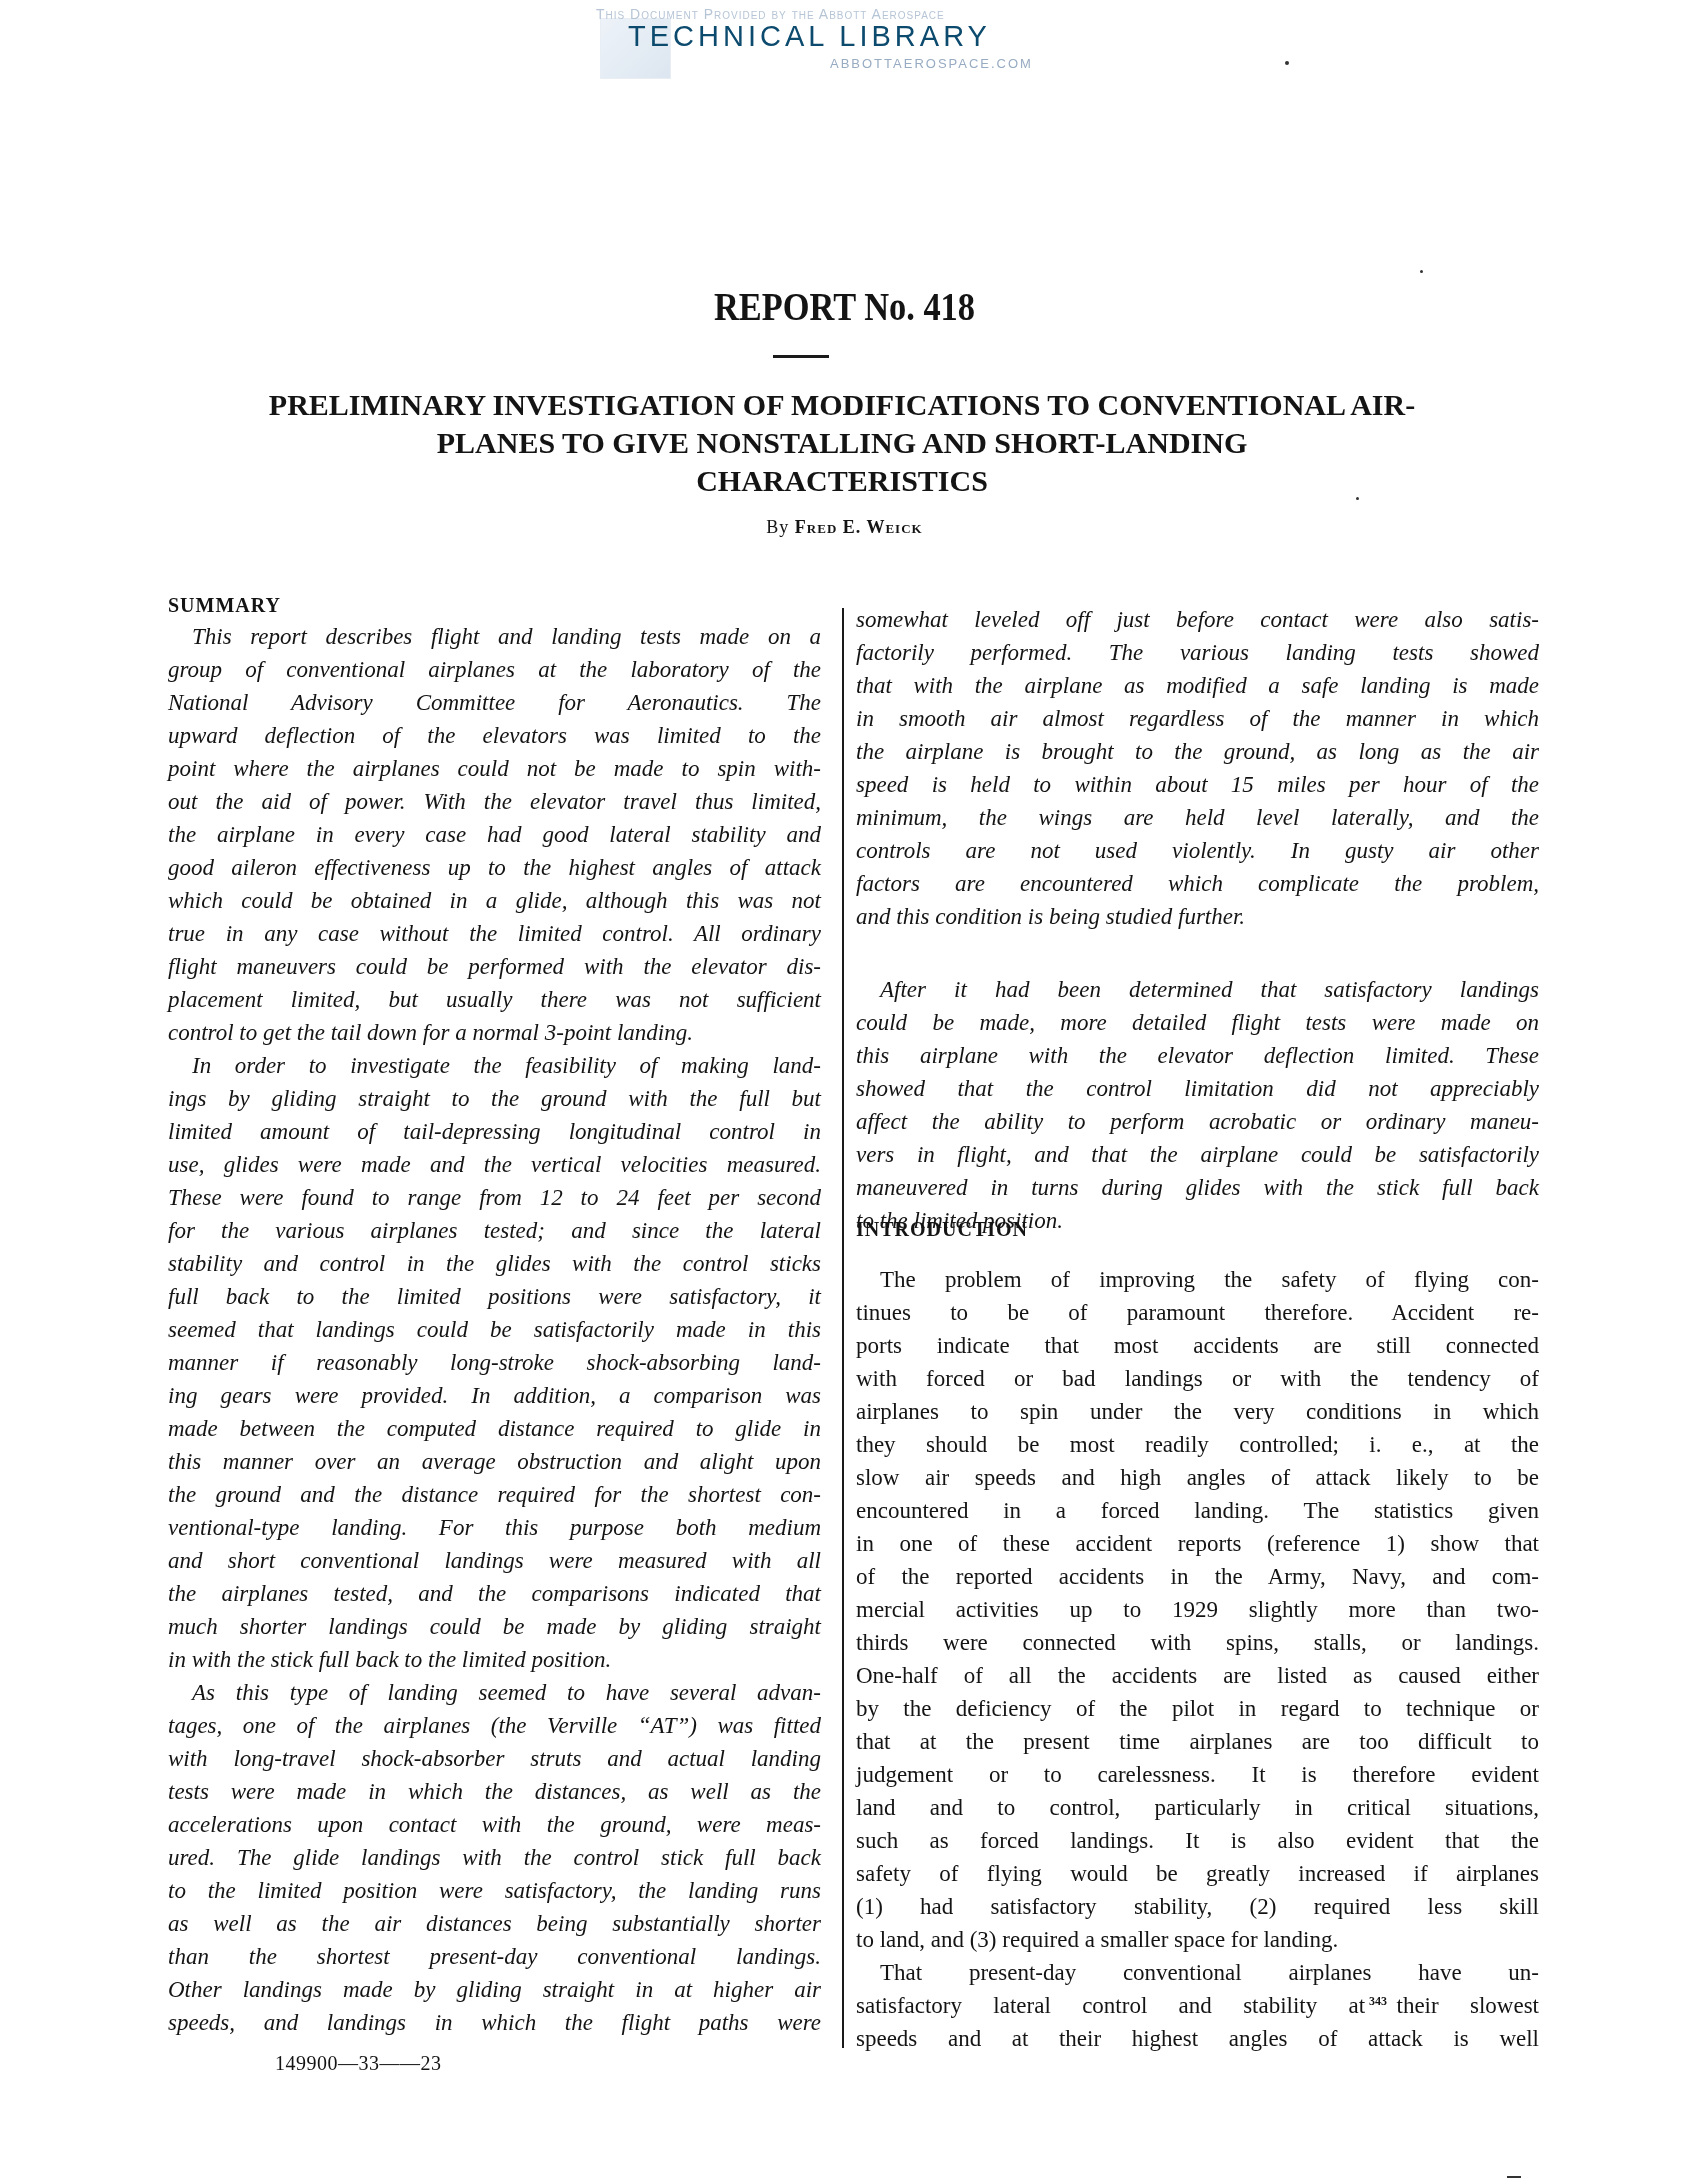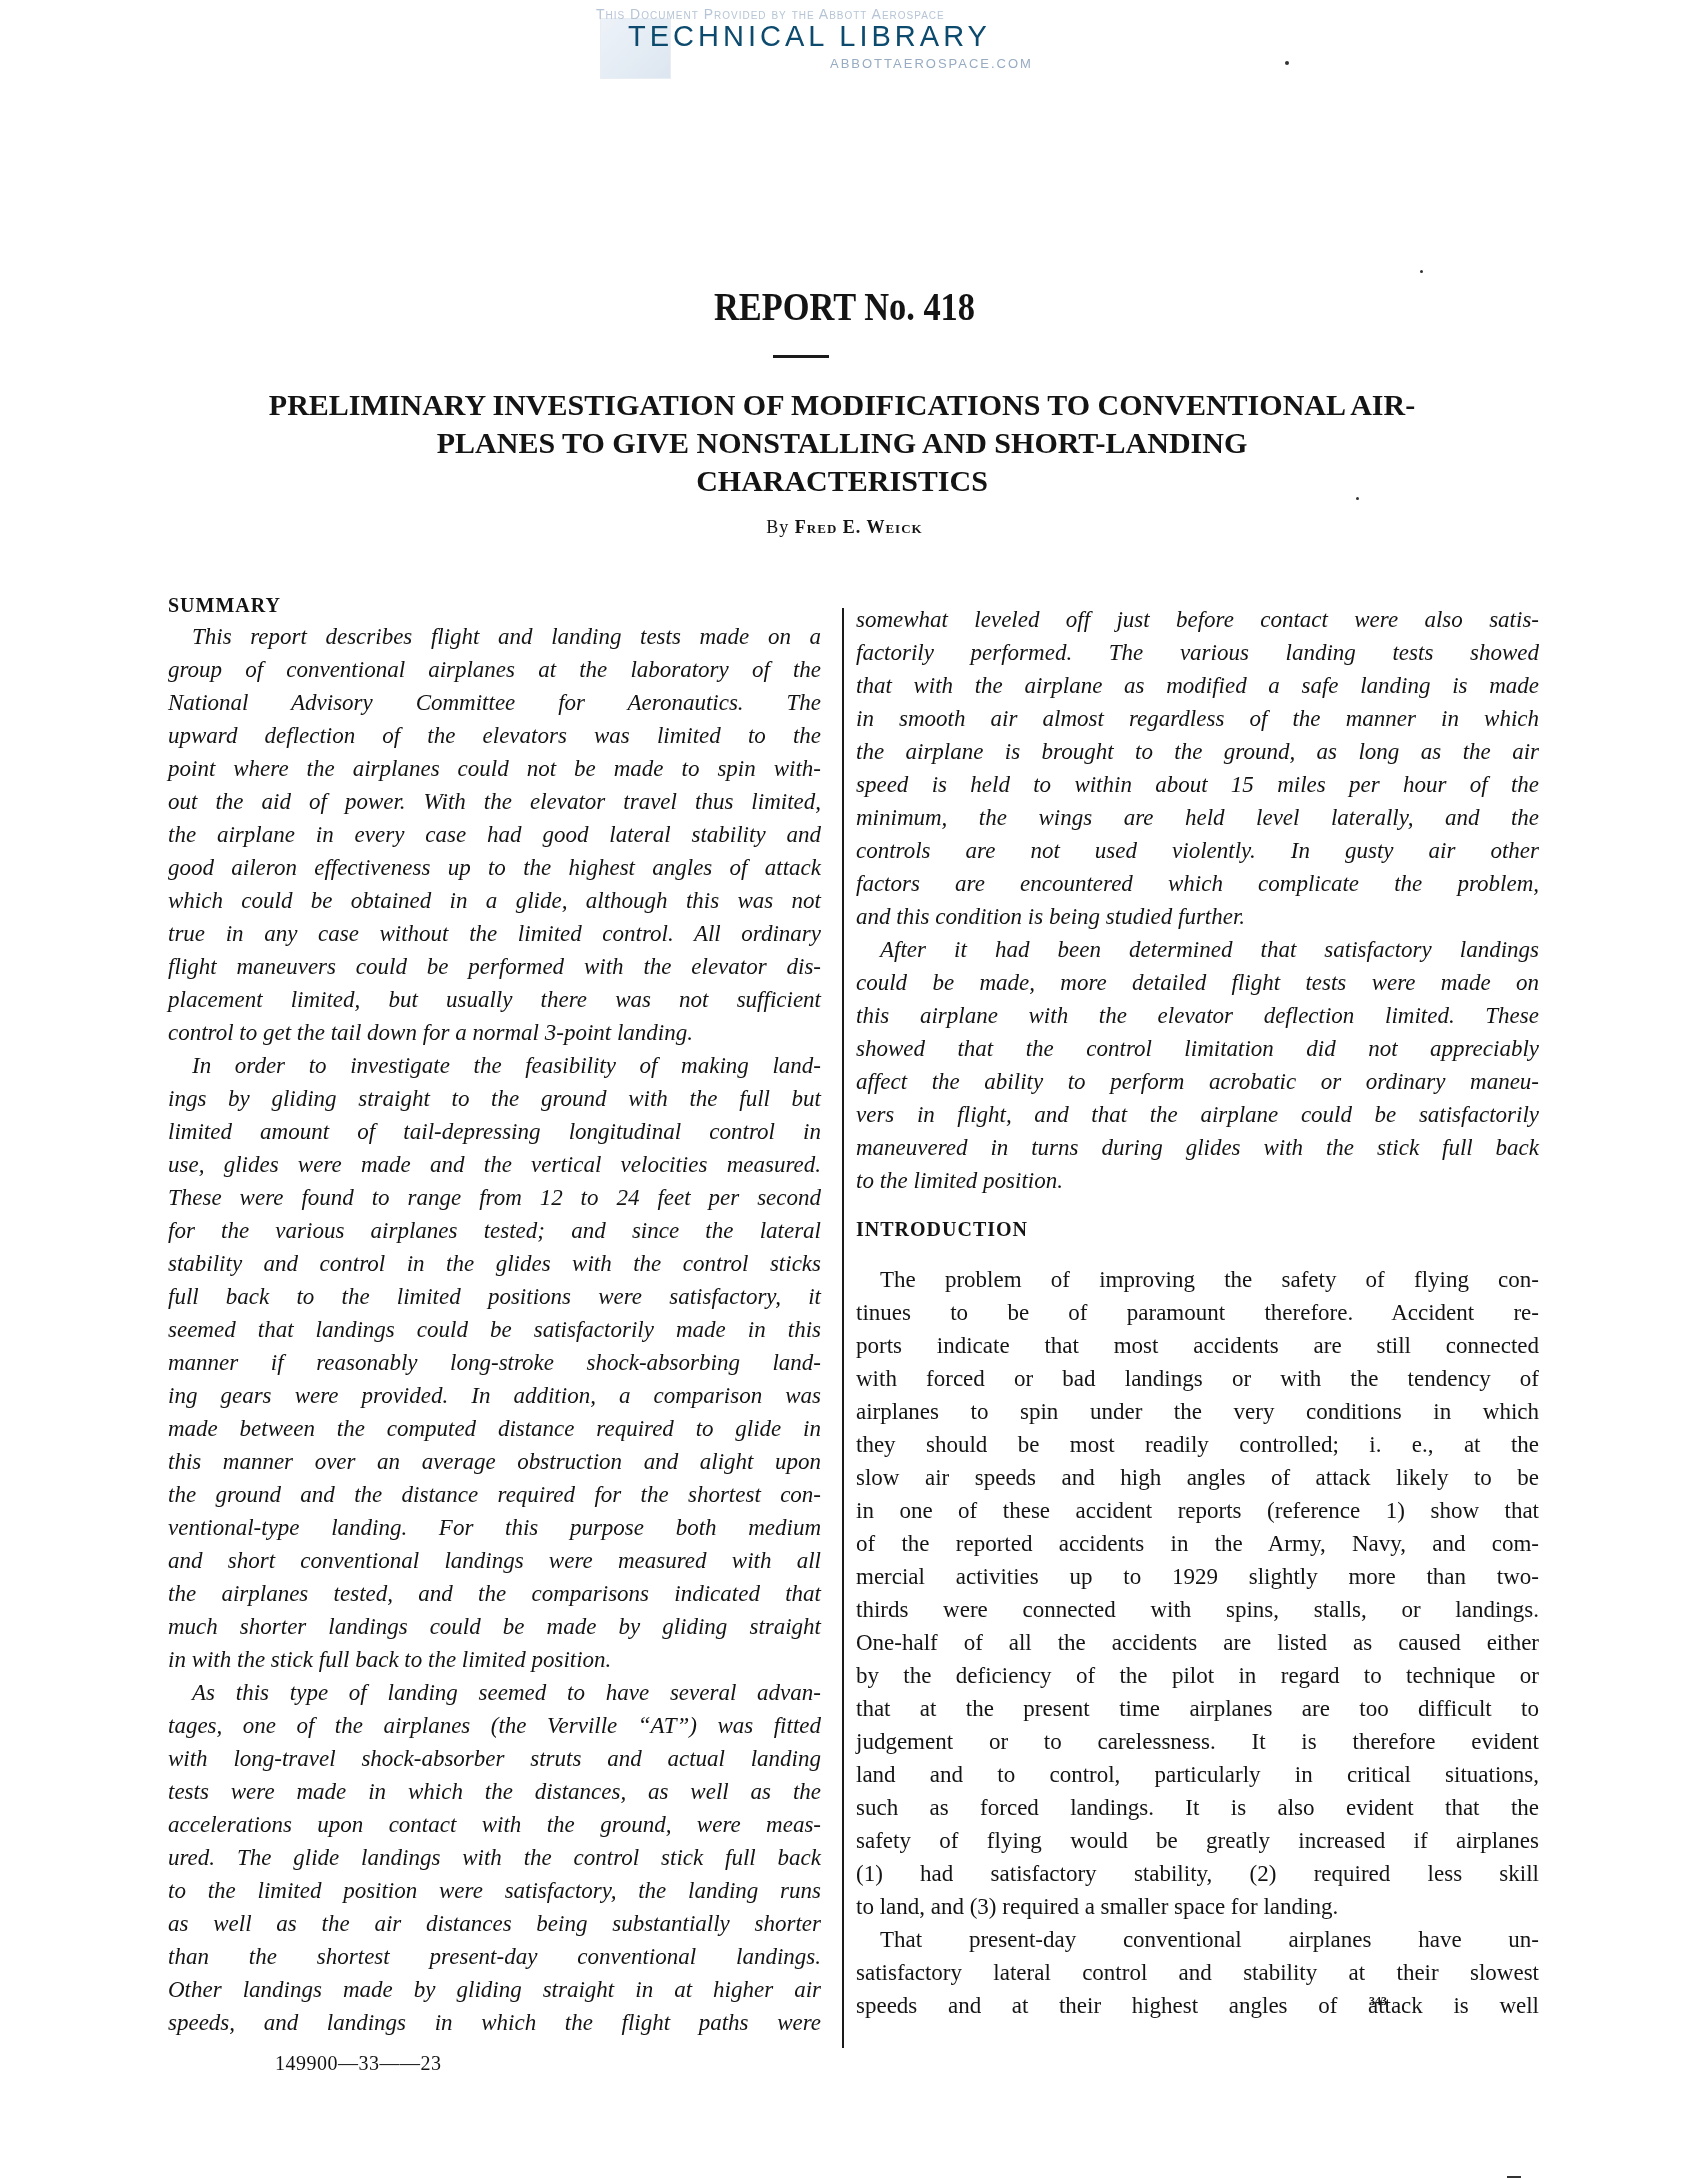--- a/index.html
+++ b/index.html
@@ -109,40 +109,41 @@
     <span class="line it">somewhat leveled off just before contact were also satis-</span>
     <span class="line it">factorily performed. The various landing tests showed</span>
     <span class="line it">that with the airplane as modified a safe landing is made</span>
     <span class="line it">in smooth air almost regardless of the manner in which</span>
     <span class="line it">the airplane is brought to the ground, as long as the air</span>
     <span class="line it">speed is held to within about 15 miles per hour of the</span>
     <span class="line it">minimum, the wings are held level laterally, and the</span>
     <span class="line it">controls are not used violently. In gusty air other</span>
     <span class="line it">factors are encountered which complicate the problem,</span>
     <span class="line last it">and this condition is being studied further.</span>
-    <span class="line it" style="padding-left: 24px;">After it had been determined that satisfactory landings</span>
+    <span class="line it" style="padding-left: 24px; margin-top: 40px;">After it had been determined that satisfactory landings</span>
     <span class="line it">could be made, more detailed flight tests were made on</span>
     <span class="line it">this airplane with the elevator deflection limited. These</span>
     <span class="line it">showed that the control limitation did not appreciably</span>
     <span class="line it">affect the ability to perform acrobatic or ordinary maneu-</span>
     <span class="line it">vers in flight, and that the airplane could be satisfactorily</span>
     <span class="line it">maneuvered in turns during glides with the stick full back</span>
     <span class="line last it">to the limited position.</span>
   </div>
 
 <div class="heading intro-heading">INTRODUCTION</div>
 
 <div class="col right" style="top:1263px;" id="right-col-b">
     <span class="line" style="padding-left: 24px;">The problem of improving the safety of flying con-</span>
     <span class="line">tinues to be of paramount therefore. Accident re-</span>
     <span class="line">ports indicate that most accidents are still connected</span>
     <span class="line">with forced or bad landings or with the tendency of</span>
     <span class="line">airplanes to spin under the very conditions in which</span>
     <span class="line">they should be most readily controlled; i. e., at the</span>
     <span class="line">slow air speeds and high angles of attack likely to be</span>
+    <span class="line">encountered in a forced landing. The statistics given</span>
     <span class="line">in one of these accident reports (reference 1) show that</span>
     <span class="line">of the reported accidents in the Army, Navy, and com-</span>
     <span class="line">mercial activities up to 1929 slightly more than two-</span>
     <span class="line">thirds were connected with spins, stalls, or landings.</span>
     <span class="line">One-half of all the accidents are listed as caused either</span>
     <span class="line">by the deficiency of the pilot in regard to technique or</span>
     <span class="line">that at the present time airplanes are too difficult to</span>
     <span class="line">judgement or to carelessness. It is therefore evident</span>
     <span class="line">land and to control, particularly in critical situations,</span>
     <span class="line">such as forced landings. It is also evident that the</span>

